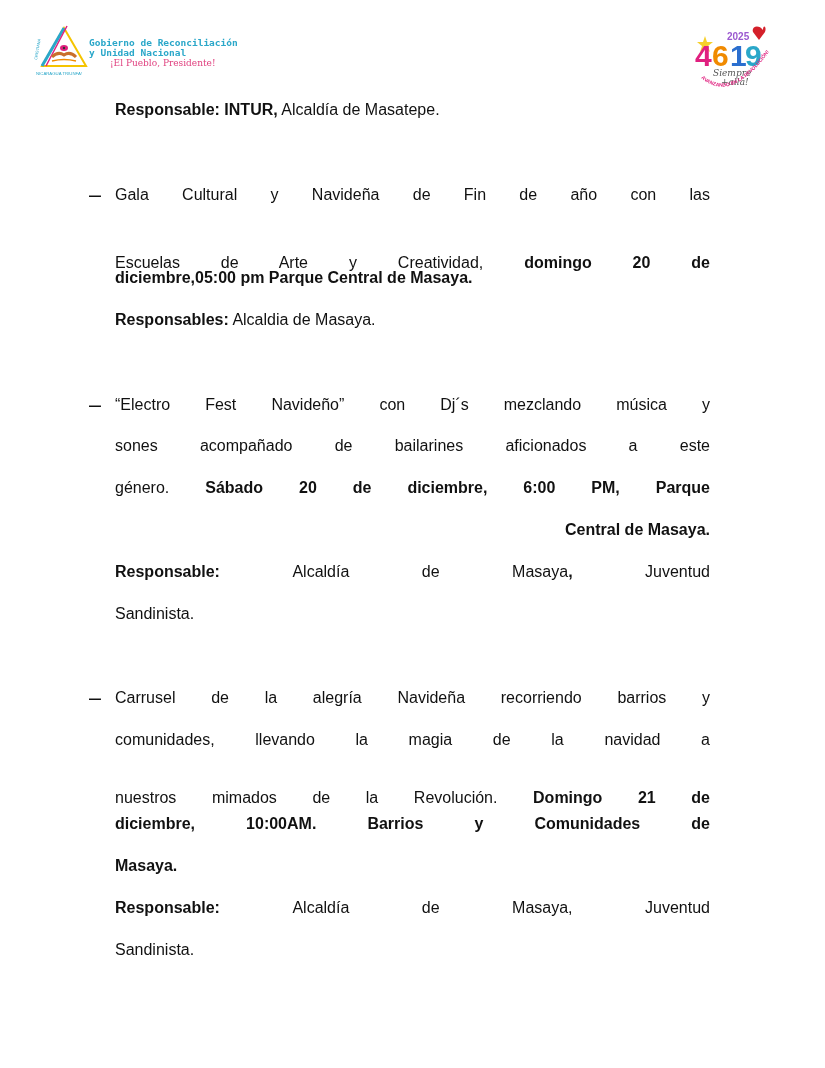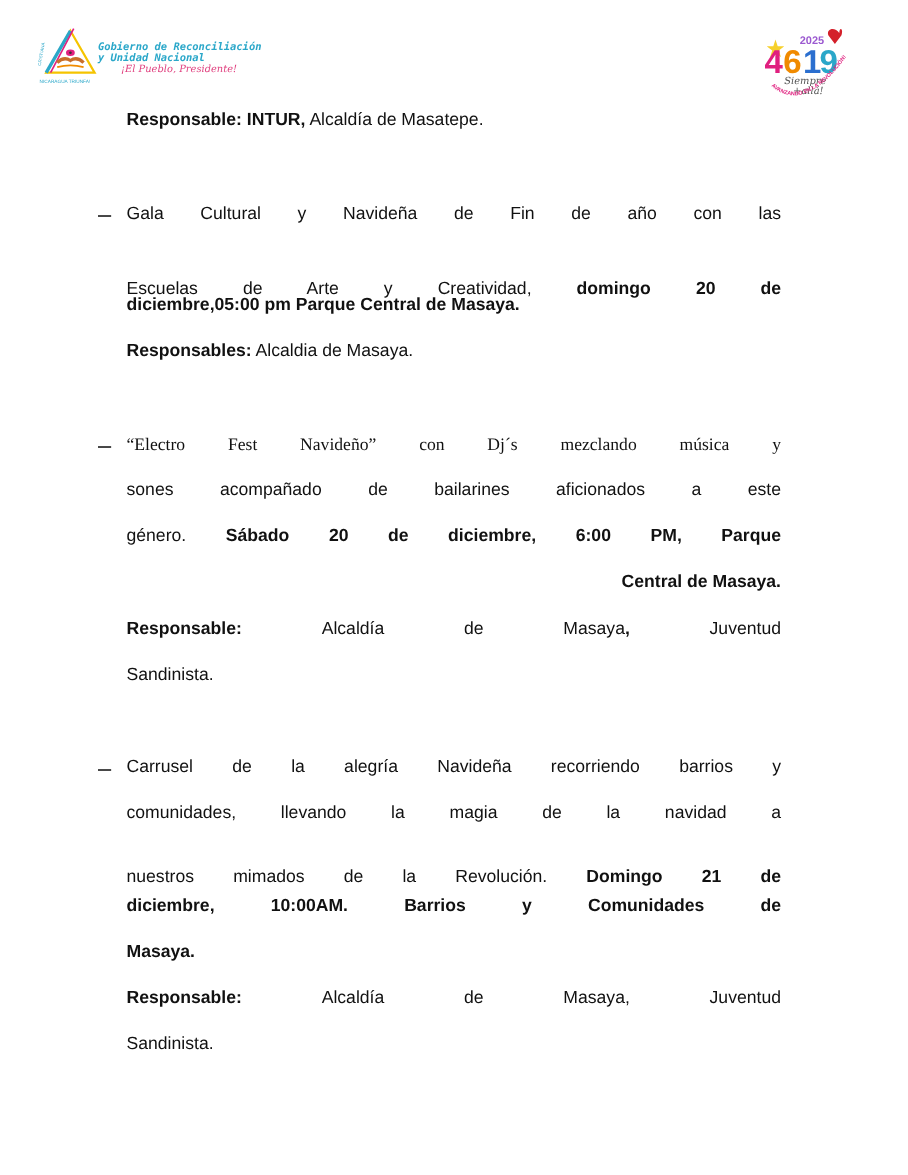--- a/index.html
+++ b/index.html
@@ -1,23 +1,23 @@
 <!DOCTYPE html>
 <html><head>
 <meta charset="utf-8">
 <style>
   html, body { margin: 0; padding: 0; background: #ffffff; }
   body { width: 825px; height: 1068px; position: relative; overflow: hidden;
          font-family: "Liberation Sans", sans-serif; color: #111; }
   .header { position: absolute; left: 0; top: 0; width: 825px; height: 95px; }
   .gov-logo { position: absolute; left: 34px; top: 24px; width: 58px; height: 56px; }
   .gov-text { position: absolute; left: 89px; top: 38px; font-family: "DejaVu Sans Mono", monospace;
-              font-size: 9.5px; line-height: 10px; color: #2aa7c9; font-weight: bold; font-style: italic; }
+              font-size: 9.5px; line-height: 10px; color: #2aa7c9; font-weight: bold; }
   .gov-slogan { position: absolute; left: 110px; top: 58px; font-family: "DejaVu Serif", serif;
-                font-style: italic; font-size: 9px; color: #e0407f; }
+                font-size: 9px; color: #e0407f; }
   .logo-4619 { position: absolute; left: 693px; top: 22px; width: 85px; height: 75px; }
   .content { position: absolute; left: 0; top: 0; width: 825px; }
   .line { position: absolute; left: 115px; width: 595px; font-size: 16px; line-height: 28px; white-space: nowrap; }
   .justify { text-align: justify; text-align-last: justify; white-space: normal; }
   .dash { position: absolute; left: 89px; font-size: 21.5px; line-height: 28px; }
   b { font-weight: bold; }
 </style>
 </head>
 <body>
 
@@ -59,21 +59,21 @@
 <div class="content">
   <div class="line" style="top:96px;"><b>Responsable: INTUR,</b><span> Alcaldía de Masatepe.</span></div>
 
   <div class="dash" style="top:181px;">–</div>
   <div class="line justify" style="top:181px;">Gala Cultural y Navideña de Fin de año con las</div>
   <div class="line justify" style="top:222px;margin-top:27px;"><span>Escuelas de Arte y Creatividad, </span><b>domingo 20 de</b></div>
   <div class="line" style="top:264px;"><b>diciembre,05:00 pm Parque Central de Masaya.</b></div>
   <div class="line" style="top:306px;"><b>Responsables:</b><span> Alcaldia de Masaya.</span></div>
 
   <div class="dash" style="top:391px;">–</div>
-  <div class="line justify" style="top:391px;font-family:Liberation Serif, serif;">“Electro Fest Navideño” con Dj´s mezclando música y</div>
+  <div class="line justify" style="top:391px;">“Electro Fest Navideño” con Dj´s mezclando música y</div>
   <div class="line justify" style="top:432px;">sones acompañado de bailarines aficionados a este</div>
   <div class="line justify" style="top:474px;"><span>género. </span><b>Sábado 20 de diciembre, 6:00 PM, Parque</b></div>
   <div class="line" style="top:516px;text-align:right;"><b>Central de Masaya.</b></div>
   <div class="line" style="top:558px; display:flex; justify-content:space-between;">
     <b>Responsable:</b>
     <span>Alcaldía</span>
     <span>de</span>
     <span><span>Masaya</span><b>,</b></span>
     <span>Juventud</span>
   </div>

